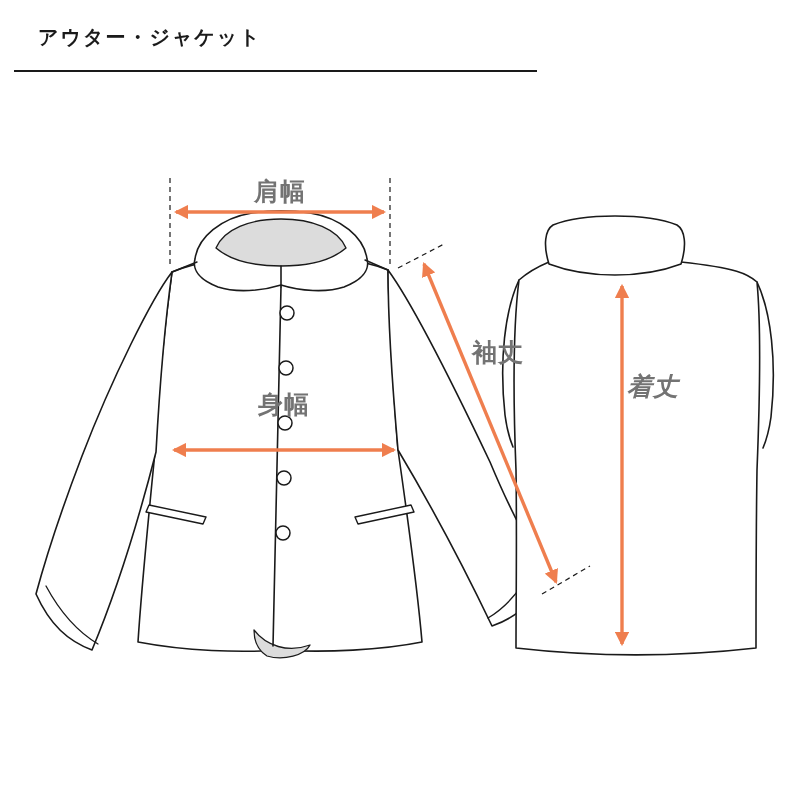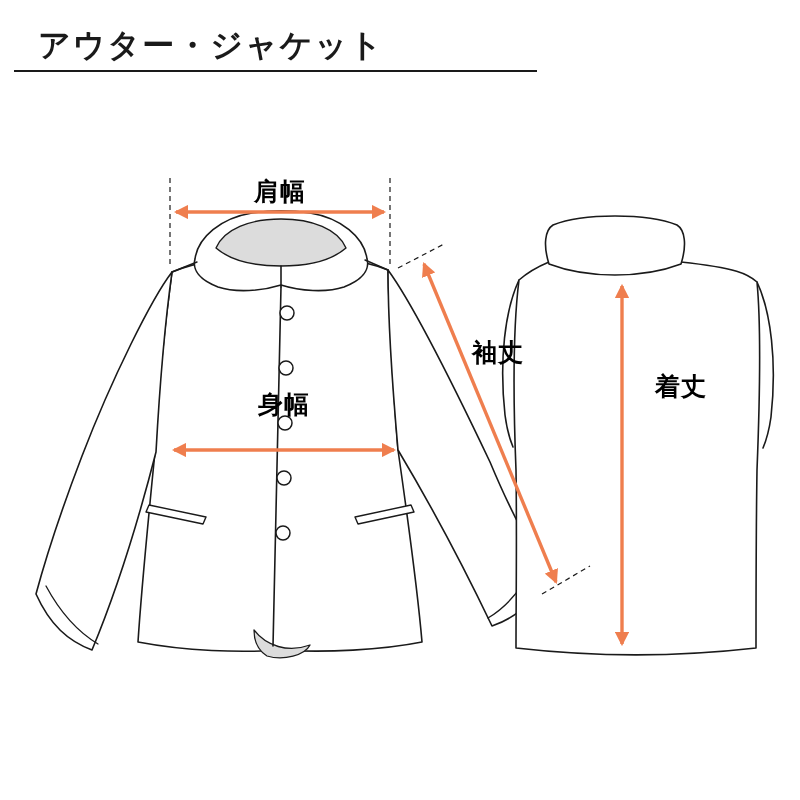--- a/index.html
+++ b/index.html
@@ -13,42 +13,42 @@
     width: 800px;
     height: 800px;
     background: #ffffff;
     overflow: hidden;
   }
   #page-title {
     position: absolute;
     left: 38px;
     top: 24px;
     margin: 0;
-    font-size: 32px;
+    font-size: 20px;
     font-weight: bold;
     color: #1a1a1a;
     letter-spacing: 2px;
   }
   #title-underline {
     position: absolute;
     left: 14px;
     top: 70px;
     width: 523px;
     height: 2px;
     background: #1a1a1a;
   }
   svg#diagram {
     position: absolute;
     left: 0;
     top: 0;
   }
   .measure-label {
     position: absolute;
     transform: translateX(-50%);
-    color: #000000;
+    color: #737373;
     font-weight: bold;
     font-size: 25px;
     white-space: nowrap;
     letter-spacing: 1px;
   }
 </style>
 </head>
 <body>
 
 <div id="stage">
@@ -164,15 +164,15 @@
       <path marker-start="url(#ah)" marker-end="url(#ah)" d="M 622 286 L 622 644"></path>
     </g>
   </svg>
 
   <div class="measure-label" style="left:280px; top:175px;">肩幅</div>
 
   <div class="measure-label" style="left:498px; top:336px;">袖丈</div>
 
   <div class="measure-label" style="left:284px; top:388px;">身幅</div>
 
-  <div class="measure-label" style="left:681px; top:370px;">着丈</div>
+  <div class="measure-label" style="left:653px; top:370px;font-style:italic;">着丈</div>
 
 </div>
 
 </body></html>

